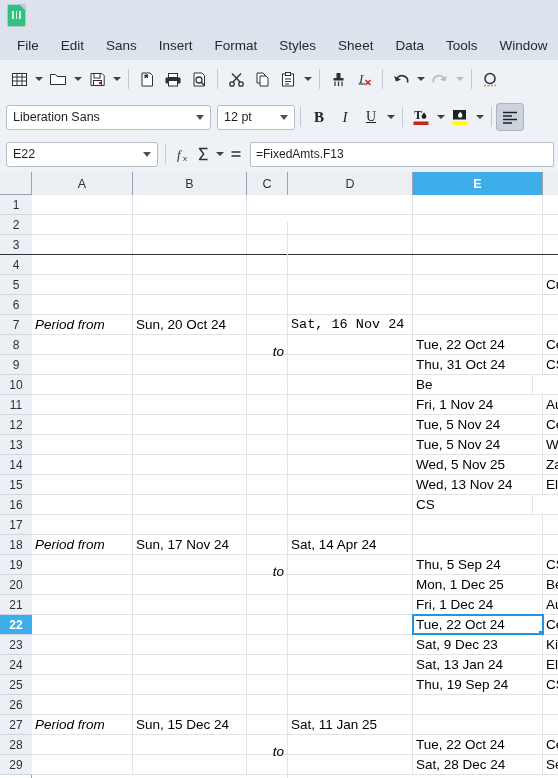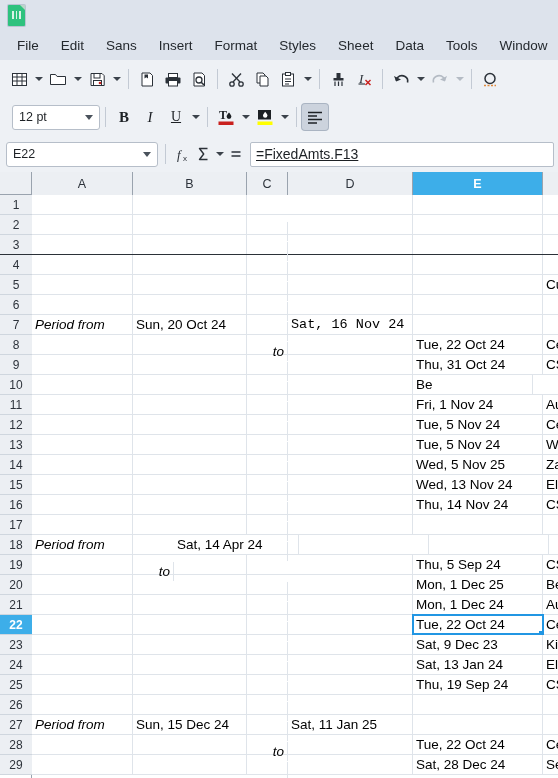--- a/index.html
+++ b/index.html
@@ -90,22 +90,22 @@
   }
   .fb-sep { width: 1px; height: 20px; background: #c3cad4; margin: 0 7px; }
   .fb-icon {
     height: 26px; min-width: 20px; display: flex; align-items: center;
     justify-content: center; font-size: 14px; color: #2b3138; padding: 0 2px;
   }
   .formula-input {
     flex: 1; height: 25px; background: #ffffff;
     border: 1px solid #b6bec9; border-radius: 2px;
     display: flex; align-items: center; padding: 0 5px;
-    font-size: 14px; color: #1d2125; margin-left: 4px;
-    overflow: hidden; white-space: nowrap; text-decoration: underline;
+    font-size: 12px; color: #1d2125; margin-left: 4px;
+    overflow: hidden; white-space: nowrap;
   }
 
   
   .sheet { position: relative; background: #ffffff; overflow: hidden;
            height: 778px; }
   .corner {
     position: absolute; left: 0; top: 0; width: 32px; height: 23px;
     background: #eceff3; border-right: 1px solid #9aa3ae;
     border-bottom: 1px solid #9aa3ae;
   }
@@ -298,22 +298,26 @@
     <div class="tb-sep"></div>
     <div class="tb-btn">
       <svg width="17" height="17" viewBox="0 0 17 17">
           <circle cx="8" cy="7.5" r="5" fill="none" stroke="#2b3138" stroke-width="1.5"></circle>
           <line x1="2" y1="14.5" x2="14" y2="14.5" stroke="#e08a3c" stroke-width="1.4" stroke-dasharray="2 1.5"></line>
         </svg>
     </div>
   </div>
 
   <div class="toolbar second">
+    <div class="namebox" style="width:205px;">
+      <span class="nb-text">Liberation Sans</span>
+      <span class="nb-chev"></span>
+    </div>
     <div style="width:6px;flex:none;"></div>
-    <div class="namebox" style="width:88px;">
+    <div class="namebox" style="width:78px;">
       <span class="nb-text">12 pt</span>
       <span class="nb-chev"></span>
     </div>
     <div class="tb-sep"></div>
     <div class="tb-btn">
       <span style="font-weight:bold;font-size:15px;color:#1d2125;font-family:'Liberation Serif',serif;">B</span>
     </div>
     <div class="tb-btn">
       <span style="font-style:italic;font-size:15px;color:#1d2125;font-family:'Liberation Serif',serif;">I</span>
     </div>
@@ -545,33 +549,33 @@
           <div class="gcell ital right" style="width: 41px;"></div>
           <div class="gcell" style="width: 125px;"></div>
           <div class="gcell" style="width: 130px;">Wed, 13 Nov 24</div>
           <div class="gcell" style="width: 120px;">El</div>
         </div>
         <div class="grow">
           <div class="gcell ital" style="width: 101px;"></div>
           <div class="gcell" style="width: 114px;"></div>
           <div class="gcell ital right" style="width: 41px;"></div>
           <div class="gcell" style="width: 125px;"></div>
-          <div class="gcell" style="width: 130px;">Thu, 14 Nov 24</div>
           <div class="gcell" style="width: 120px;">CS</div>
         </div>
         <div class="grow">
           <div class="gcell ital" style="width: 101px;"></div>
           <div class="gcell" style="width: 114px;"></div>
           <div class="gcell ital right" style="width: 41px;"></div>
           <div class="gcell" style="width: 125px;"></div>
           <div class="gcell" style="width: 130px;"></div>
           <div class="gcell" style="width: 120px;"></div>
         </div>
         <div class="grow">
           <div class="gcell ital" style="width: 101px;">Period from</div>
+          <div class="gcell" style="width: 114px;">Sun, 17 Nov 24</div>
           <div class="gcell ital right" style="width: 41px;">to</div>
           <div class="gcell" style="width: 125px;">Sat, 14 Apr 24</div>
           <div class="gcell" style="width: 130px;"></div>
           <div class="gcell" style="width: 120px;"></div>
         </div>
         <div class="grow">
           <div class="gcell ital" style="width: 101px;"></div>
           <div class="gcell" style="width: 114px;"></div>
           <div class="gcell ital right" style="width: 41px;"></div>
           <div class="gcell" style="width: 125px;"></div>
@@ -584,21 +588,21 @@
           <div class="gcell ital right" style="width: 41px;"></div>
           <div class="gcell" style="width: 125px;"></div>
           <div class="gcell" style="width: 130px;">Mon, 1 Dec 25</div>
           <div class="gcell" style="width: 120px;">Be</div>
         </div>
         <div class="grow">
           <div class="gcell ital" style="width: 101px;"></div>
           <div class="gcell" style="width: 114px;"></div>
           <div class="gcell ital right" style="width: 41px;"></div>
           <div class="gcell" style="width: 125px;"></div>
-          <div class="gcell" style="width: 130px;">Mon, 1 Dec 24</div>
+          <div class="gcell" style="width: 130px;">Fri, 1 Dec 24</div>
           <div class="gcell" style="width: 120px;">Au</div>
         </div>
         <div class="grow">
           <div class="gcell ital" style="width: 101px;"></div>
           <div class="gcell" style="width: 114px;"></div>
           <div class="gcell ital right" style="width: 41px;"></div>
           <div class="gcell" style="width: 125px;"></div>
           <div class="gcell sel-cell" style="width: 130px;">Tue, 22 Oct 24<span class="fill-handle"></span></div>
           <div class="gcell" style="width: 120px;">Ce</div>
         </div>

